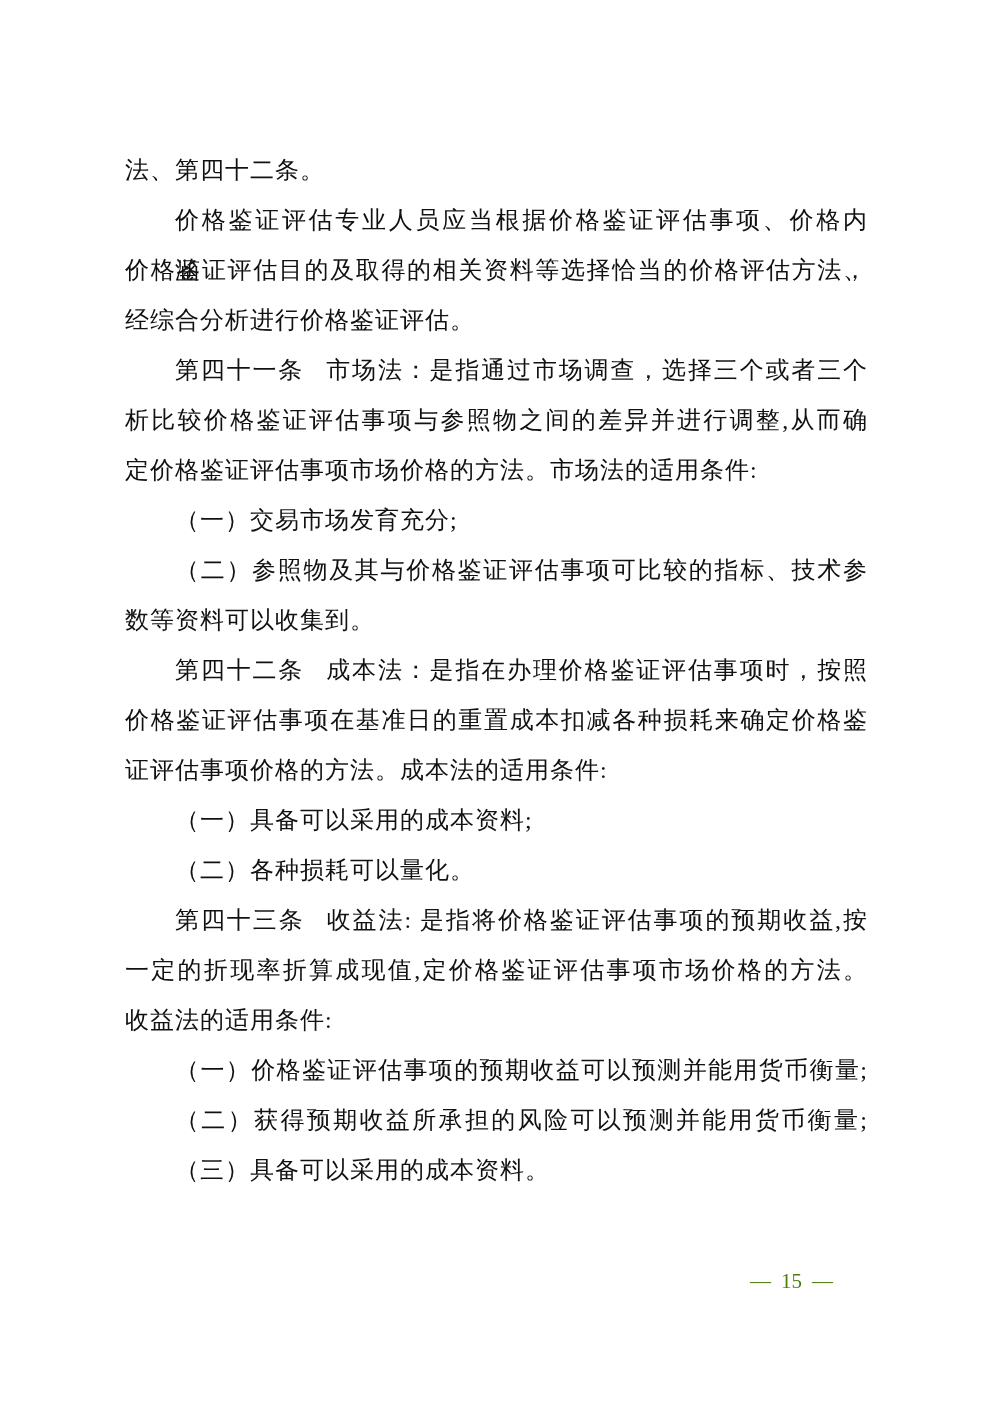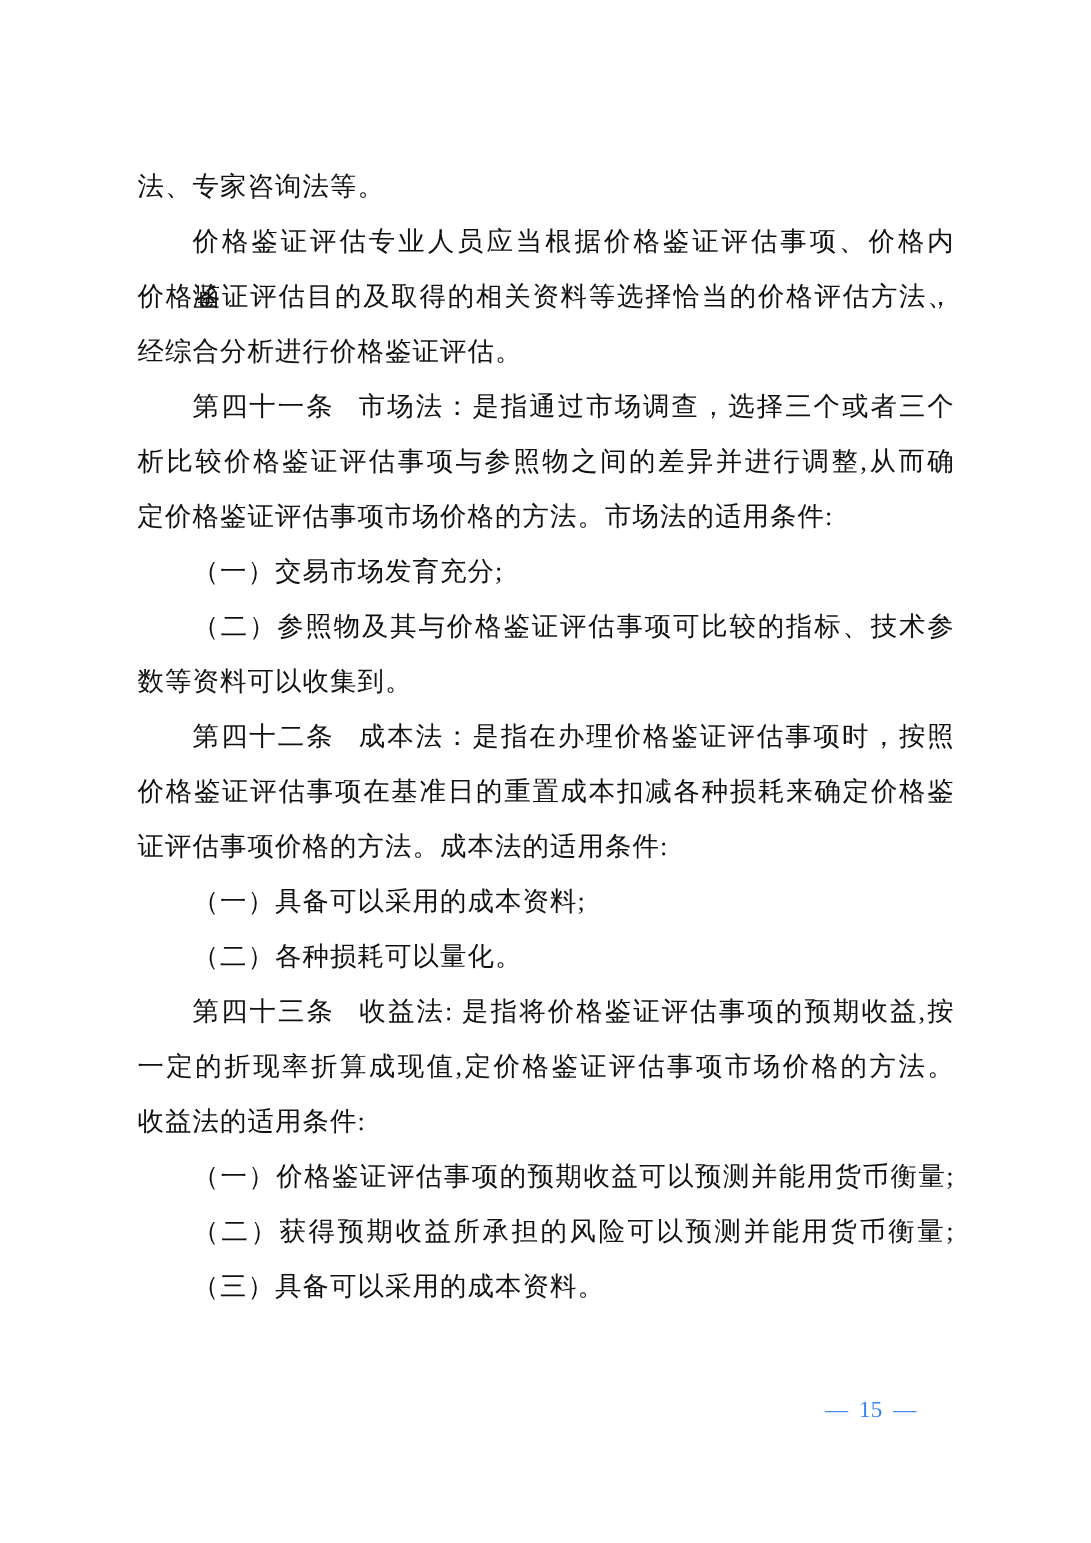--- a/index.html
+++ b/index.html
@@ -46,32 +46,32 @@
     margin-right: 22px;
   }
 
   .footer {
     position: absolute;
     top: 1266px;
     right: 149px;
     height: 30px;
     line-height: 30px;
     font-size: 21px;
-    color: #3b82f6;
+    color: #4d7c0f;
     letter-spacing: 0;
   }
   .footer .dash { padding: 0 10px; }
 </style>
 </head>
 <body>
 
 <div class="page">
   <div class="content">
 
-    <div class="line">法、专家咨询法等。</div>
+    <div class="line">法、第四十二条。</div>
     <div class="line indent fill">价格鉴证评估专业人员应当根据价格鉴证评估事项、价格内涵、</div>
     <div class="line fill">价格鉴证评估目的及取得的相关资料等选择恰当的价格评估方法，</div>
     <div class="line">经综合分析进行价格鉴证评估。</div>
 
     <div class="line indent fill"><span class="b">第四十一条</span><span>市场法：是指通过市场调查，选择三个或者三个</span></div>
     <div class="line fill">析比较价格鉴证评估事项与参照物之间的差异并进行调整,从而确</div>
     <div class="line">定价格鉴证评估事项市场价格的方法。市场法的适用条件:</div>
     <div class="line indent">（一）交易市场发育充分;</div>
     <div class="line indent fill">（二）参照物及其与价格鉴证评估事项可比较的指标、技术参</div>
     <div class="line">数等资料可以收集到。</div>

